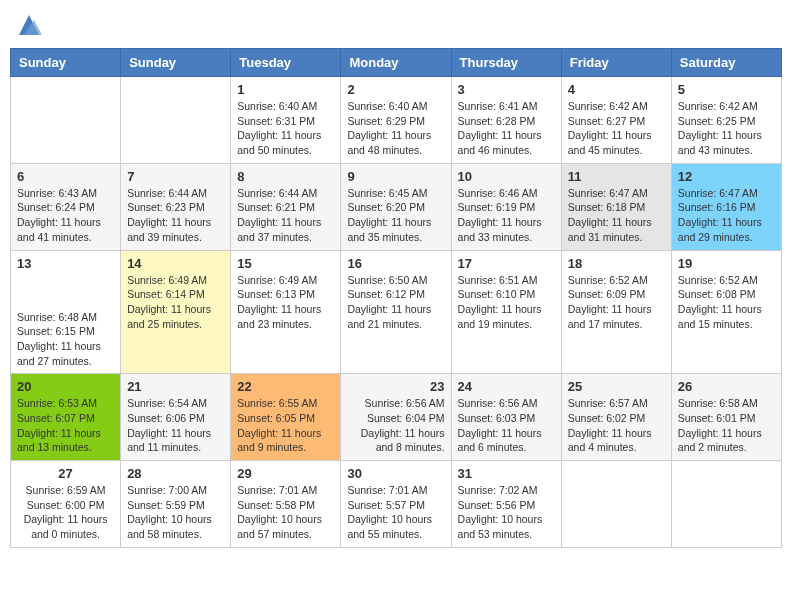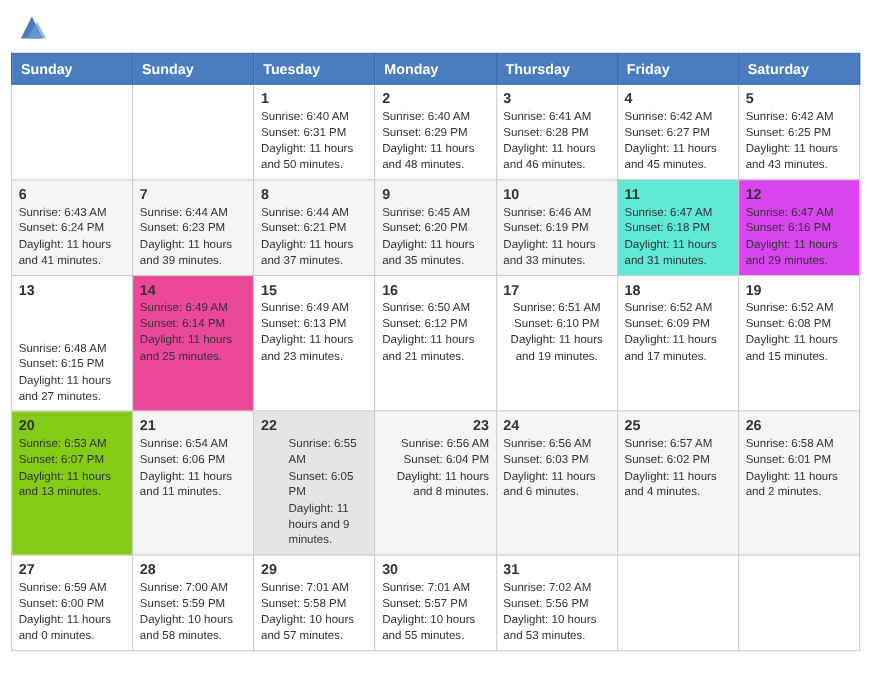--- a/index.html
+++ b/index.html
@@ -187,61 +187,61 @@
           <div class="day-info" style="white-space: pre-line;">Sunrise: 6:45 AM
 Sunset: 6:20 PM
 Daylight: 11 hours and 35 minutes.</div>
         </td>
         <td style="background: rgb(245, 245, 245);">
           <span class="day-number">10</span>
           <div class="day-info" style="white-space: pre-line;">Sunrise: 6:46 AM
 Sunset: 6:19 PM
 Daylight: 11 hours and 33 minutes.</div>
         </td>
-        <td style="background: #5eead4;">
+        <td style="background: #e5e5e5;">
           <span class="day-number">11</span>
           <div class="day-info" style="white-space: pre-line;">Sunrise: 6:47 AM
 Sunset: 6:18 PM
 Daylight: 11 hours and 31 minutes.</div>
         </td>
-        <td style="background: #d946ef; margin-top: 36px;">
+        <td style="background: #7dd3fc; margin-top: 36px;">
           <span class="day-number">12</span>
           <div class="day-info" style="white-space: pre-line;">Sunrise: 6:47 AM
 Sunset: 6:16 PM
 Daylight: 11 hours and 29 minutes.</div>
         </td>
       </tr>
       <tr>
         <td style="background: rgb(255, 255, 255);">
           <span class="day-number">13</span>
           <div class="day-info" style="white-space: pre-line; margin-top: 39px;">Sunrise: 6:48 AM
 Sunset: 6:15 PM
 Daylight: 11 hours and 27 minutes.</div>
         </td>
-        <td style="background: #ec4899;">
+        <td style="background: #fef9c3;">
           <span class="day-number">14</span>
           <div class="day-info" style="white-space: pre-line;">Sunrise: 6:49 AM
 Sunset: 6:14 PM
 Daylight: 11 hours and 25 minutes.</div>
         </td>
         <td style="background: rgb(255, 255, 255);">
           <span class="day-number">15</span>
           <div class="day-info" style="white-space: pre-line;">Sunrise: 6:49 AM
 Sunset: 6:13 PM
 Daylight: 11 hours and 23 minutes.</div>
         </td>
         <td style="background: rgb(255, 255, 255);">
           <span class="day-number">16</span>
           <div class="day-info" style="white-space: pre-line;">Sunrise: 6:50 AM
 Sunset: 6:12 PM
 Daylight: 11 hours and 21 minutes.</div>
         </td>
         <td style="background: rgb(255, 255, 255);">
           <span class="day-number">17</span>
-          <div class="day-info" style="white-space: pre-line; text-align: center;">Sunrise: 6:51 AM
+          <div class="day-info" style="white-space: pre-line;">Sunrise: 6:51 AM
 Sunset: 6:10 PM
 Daylight: 11 hours and 19 minutes.</div>
         </td>
         <td style="background: rgb(255, 255, 255);">
           <span class="day-number">18</span>
           <div class="day-info" style="white-space: pre-line;">Sunrise: 6:52 AM
 Sunset: 6:09 PM
 Daylight: 11 hours and 17 minutes.</div>
         </td>
         <td style="background: rgb(255, 255, 255);">
@@ -257,23 +257,23 @@
           <div class="day-info" style="white-space: pre-line;">Sunrise: 6:53 AM
 Sunset: 6:07 PM
 Daylight: 11 hours and 13 minutes.</div>
         </td>
         <td style="background: rgb(245, 245, 245);">
           <span class="day-number">21</span>
           <div class="day-info" style="white-space: pre-line;">Sunrise: 6:54 AM
 Sunset: 6:06 PM
 Daylight: 11 hours and 11 minutes.</div>
         </td>
-        <td style="background: #e5e5e5;">
+        <td style="background: #fdba74;">
           <span class="day-number">22</span>
-          <div class="day-info" style="white-space: pre-line; margin-left: 25px;">Sunrise: 6:55 AM
+          <div class="day-info" style="white-space: pre-line;">Sunrise: 6:55 AM
 Sunset: 6:05 PM
 Daylight: 11 hours and 9 minutes.</div>
         </td>
         <td style="background: rgb(245, 245, 245); text-align: right;">
           <span class="day-number">23</span>
           <div class="day-info" style="white-space: pre-line;">Sunrise: 6:56 AM
 Sunset: 6:04 PM
 Daylight: 11 hours and 8 minutes.</div>
         </td>
         <td style="background: rgb(245, 245, 245);">
@@ -289,21 +289,21 @@
 Daylight: 11 hours and 4 minutes.</div>
         </td>
         <td style="background: rgb(245, 245, 245);">
           <span class="day-number">26</span>
           <div class="day-info" style="white-space: pre-line;">Sunrise: 6:58 AM
 Sunset: 6:01 PM
 Daylight: 11 hours and 2 minutes.</div>
         </td>
       </tr>
       <tr>
-        <td style="background: rgb(255, 255, 255);">
+        <td style="background: rgb(255, 255, 255); text-align: center;">
           <span class="day-number">27</span>
           <div class="day-info" style="white-space: pre-line;">Sunrise: 6:59 AM
 Sunset: 6:00 PM
 Daylight: 11 hours and 0 minutes.</div>
         </td>
         <td style="background: rgb(255, 255, 255);">
           <span class="day-number">28</span>
           <div class="day-info" style="white-space: pre-line;">Sunrise: 7:00 AM
 Sunset: 5:59 PM
 Daylight: 10 hours and 58 minutes.</div>

